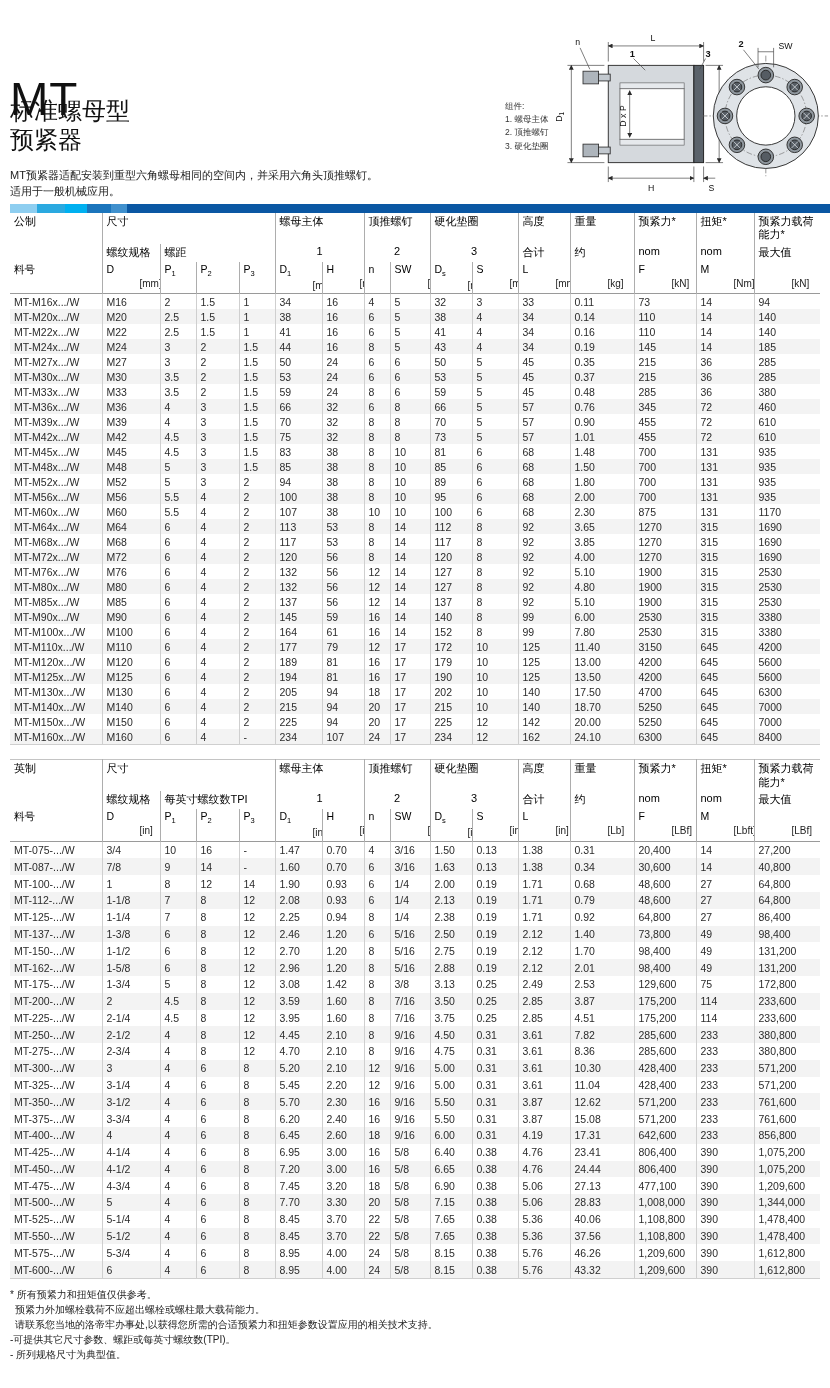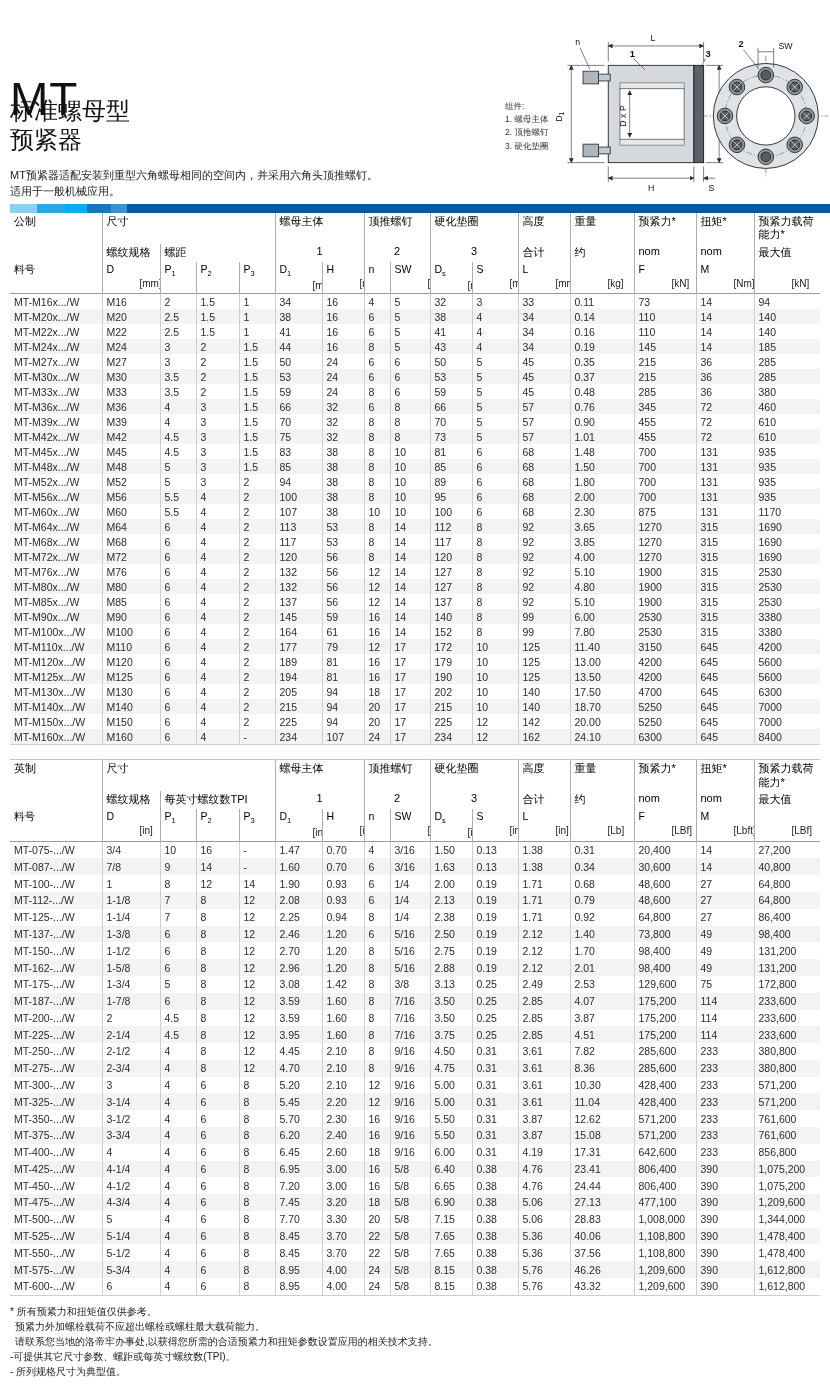--- a/index.html
+++ b/index.html
@@ -1044,38 +1044,20 @@
           <td>3/8</td>
           <td>3.13</td>
           <td>0.25</td>
           <td>2.49</td>
           <td>2.53</td>
           <td>129,600</td>
           <td>75</td>
           <td>172,800</td>
         </tr>
         <tr>
-          <td>MT-187-.../W</td>
-          <td>1-7/8</td>
-          <td>6</td>
-          <td>8</td>
-          <td>12</td>
-          <td>3.59</td>
-          <td>1.60</td>
-          <td>8</td>
-          <td>7/16</td>
-          <td>3.50</td>
-          <td>0.25</td>
-          <td>2.85</td>
-          <td>4.07</td>
-          <td>175,200</td>
-          <td>114</td>
-          <td>233,600</td>
-        </tr>
-        <tr>
           <td>MT-200-.../W</td>
           <td>2</td>
           <td>4.5</td>
           <td>8</td>
           <td>12</td>
           <td>3.59</td>
           <td>1.60</td>
           <td>8</td>
           <td>7/16</td>
           <td>3.50</td>

